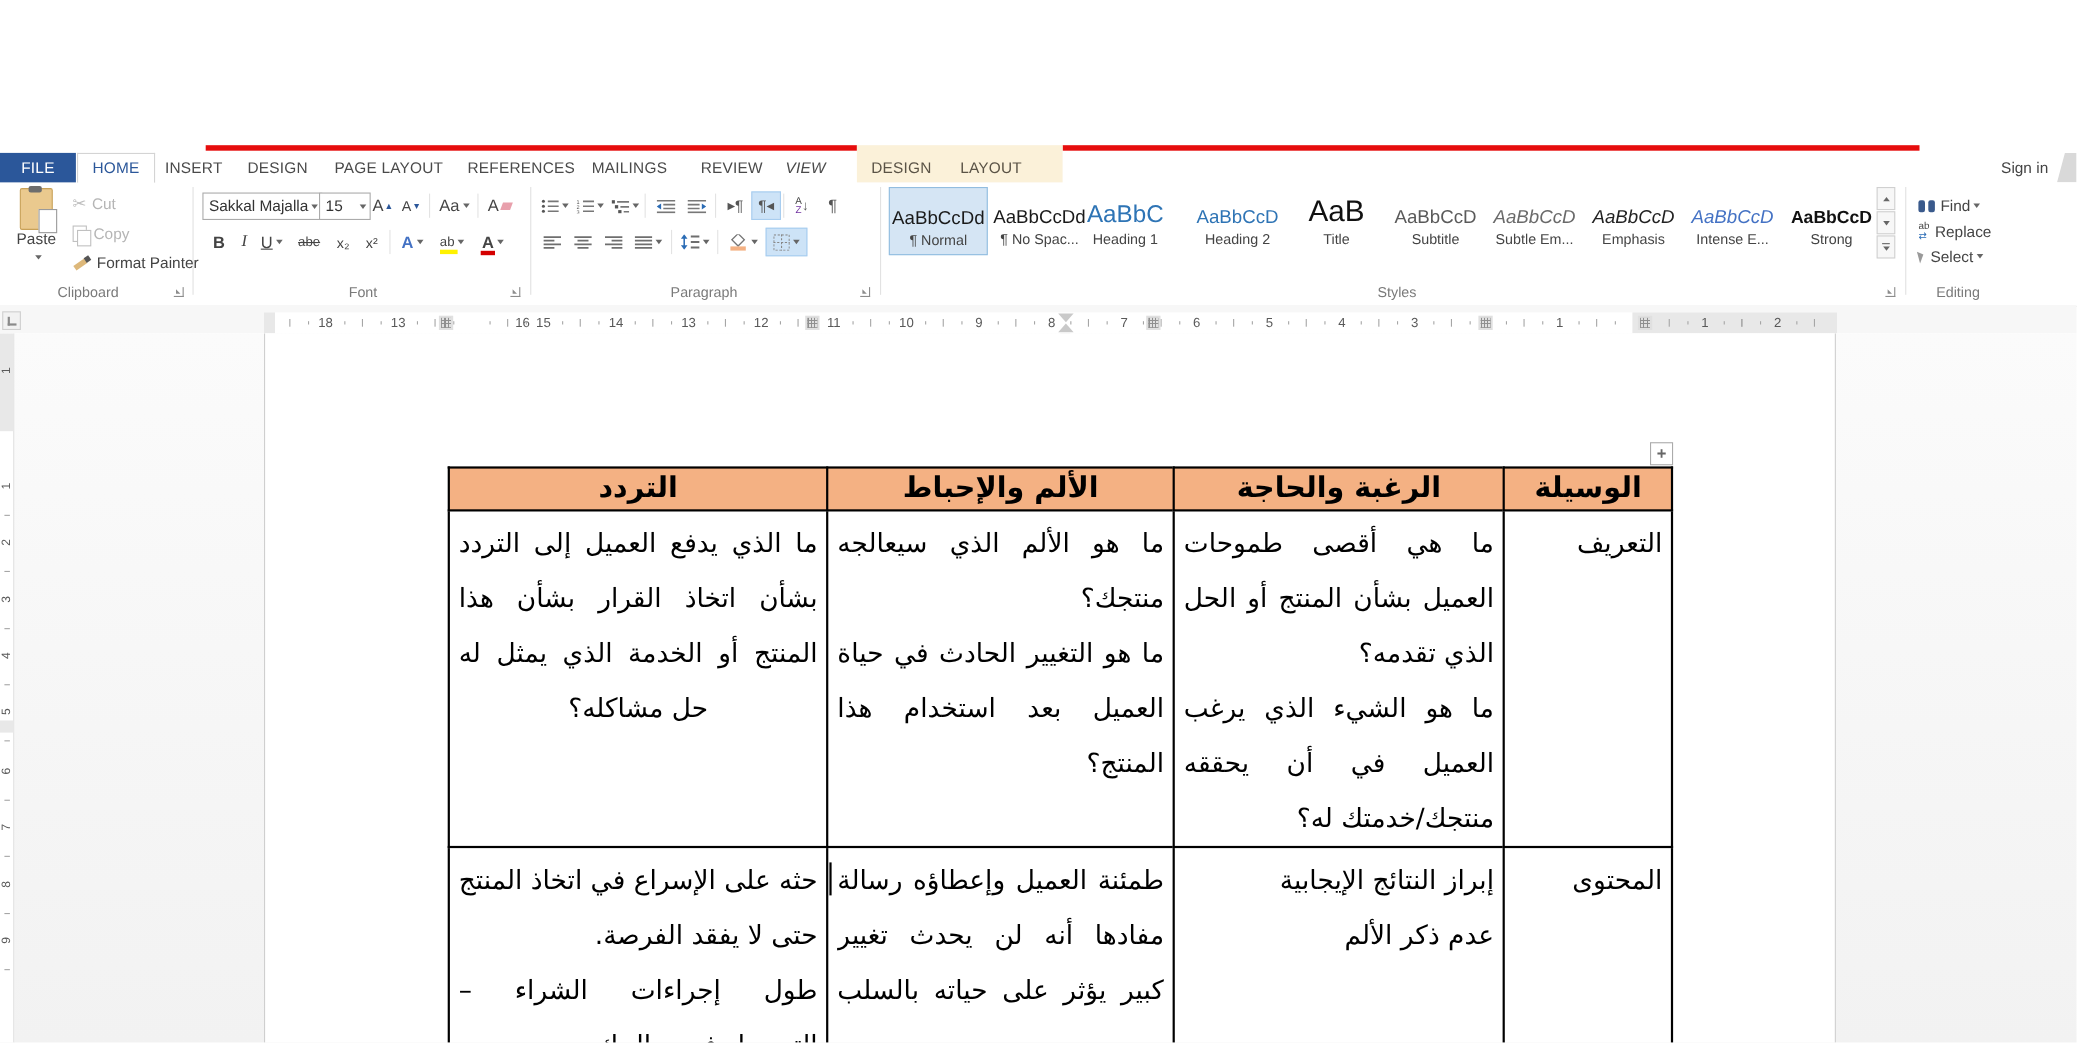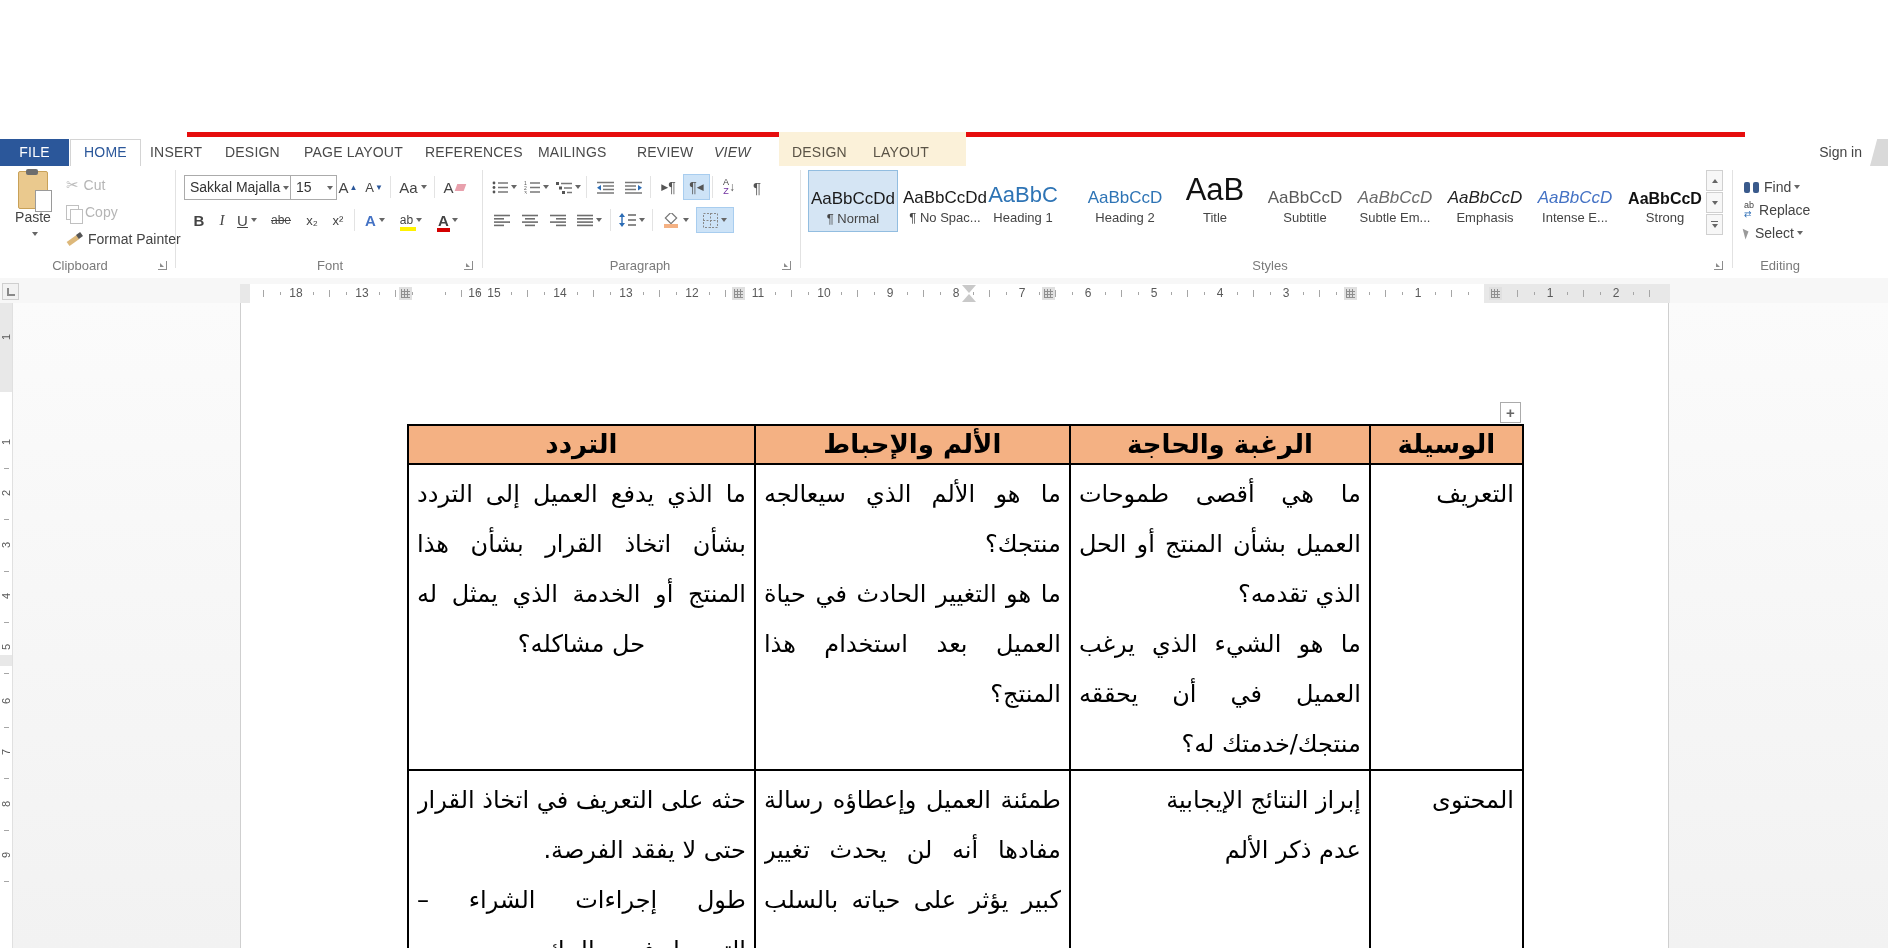--- a/index.html
+++ b/index.html
@@ -59,21 +59,21 @@
   .psvg{display:block;}
 
   
   .stitem{position:absolute;top:4px;width:90px;height:62px;text-align:center;cursor:default;}
   .stitem .prev{height:38px;display:flex;align-items:flex-end;justify-content:center;overflow:hidden;white-space:nowrap;}
   .stitem .slabel{font-size:13px;color:#444;margin-top:2px;white-space:nowrap;overflow:hidden;}
   .st-sel{background:#D5E5F4;border:1px solid #92bde0;width:88px;height:60px;}
   .p-normal{font-size:17px;color:#1a1a1a;}
   .p-h1{font-size:22px;color:#2E74B5;}
   .p-h2{font-size:17px;color:#2E74B5;}
-  .p-title{font-size:31px;color:#111;}
+  .p-title{font-size:27px;color:#111;}
   .p-sub{font-size:17px;color:#5a5a5a;}
   .p-subtle{font-size:17px;color:#6a6a6a;font-style:italic;}
   .p-emph{font-size:17px;color:#222;font-style:italic;}
   .p-intense{font-size:17px;color:#4472C4;font-style:italic;}
   .p-strong{font-size:16px;color:#111;font-weight:bold;}
   .strip{position:absolute;left:1706px;top:4px;width:17px;height:62px;}
   .strip div{height:19px;border:1px solid #d0d0d0;background:#f7f7f7;margin-bottom:1px;display:flex;align-items:center;justify-content:center;}
   .tri-u{width:0;height:0;border-left:3.5px solid transparent;border-right:3.5px solid transparent;border-bottom:4px solid #666;}
   .tri-d{width:0;height:0;border-left:3.5px solid transparent;border-right:3.5px solid transparent;border-top:4px solid #666;}
   .more-line{position:absolute;margin-top:-7px;width:7px;height:1px;background:#666;}
@@ -635,21 +635,21 @@
         <td>
               <div class="ln a-r">إبراز النتائج الإيجابية</div>
               <div class="ln a-r">عدم ذكر الألم</div>
             </td>
         <td>
               <div class="ln a-j">طمئنة العميل وإعطاؤه رسالة</div>
               <div class="ln a-j">مفادها أنه لن يحدث تغيير</div>
               <div class="ln a-j">كبير يؤثر على حياته بالسلب</div>
             </td>
         <td>
-              <div class="ln a-j">حثه على التعريف في اتخاذ القرار</div>
+              <div class="ln a-j">حثه على الإسراع في اتخاذ المنتج</div>
               <div class="ln a-r">حتى لا يفقد الفرصة.</div>
               <div class="ln a-j">طول إجراءات الشراء –</div>
               <div class="ln a-r">التسجيل في صالحك</div>
             </td>
       </tr>
     </tbody>
       </table>
 
     <div class="movehandle">+</div>
     <div class="caret"></div>

